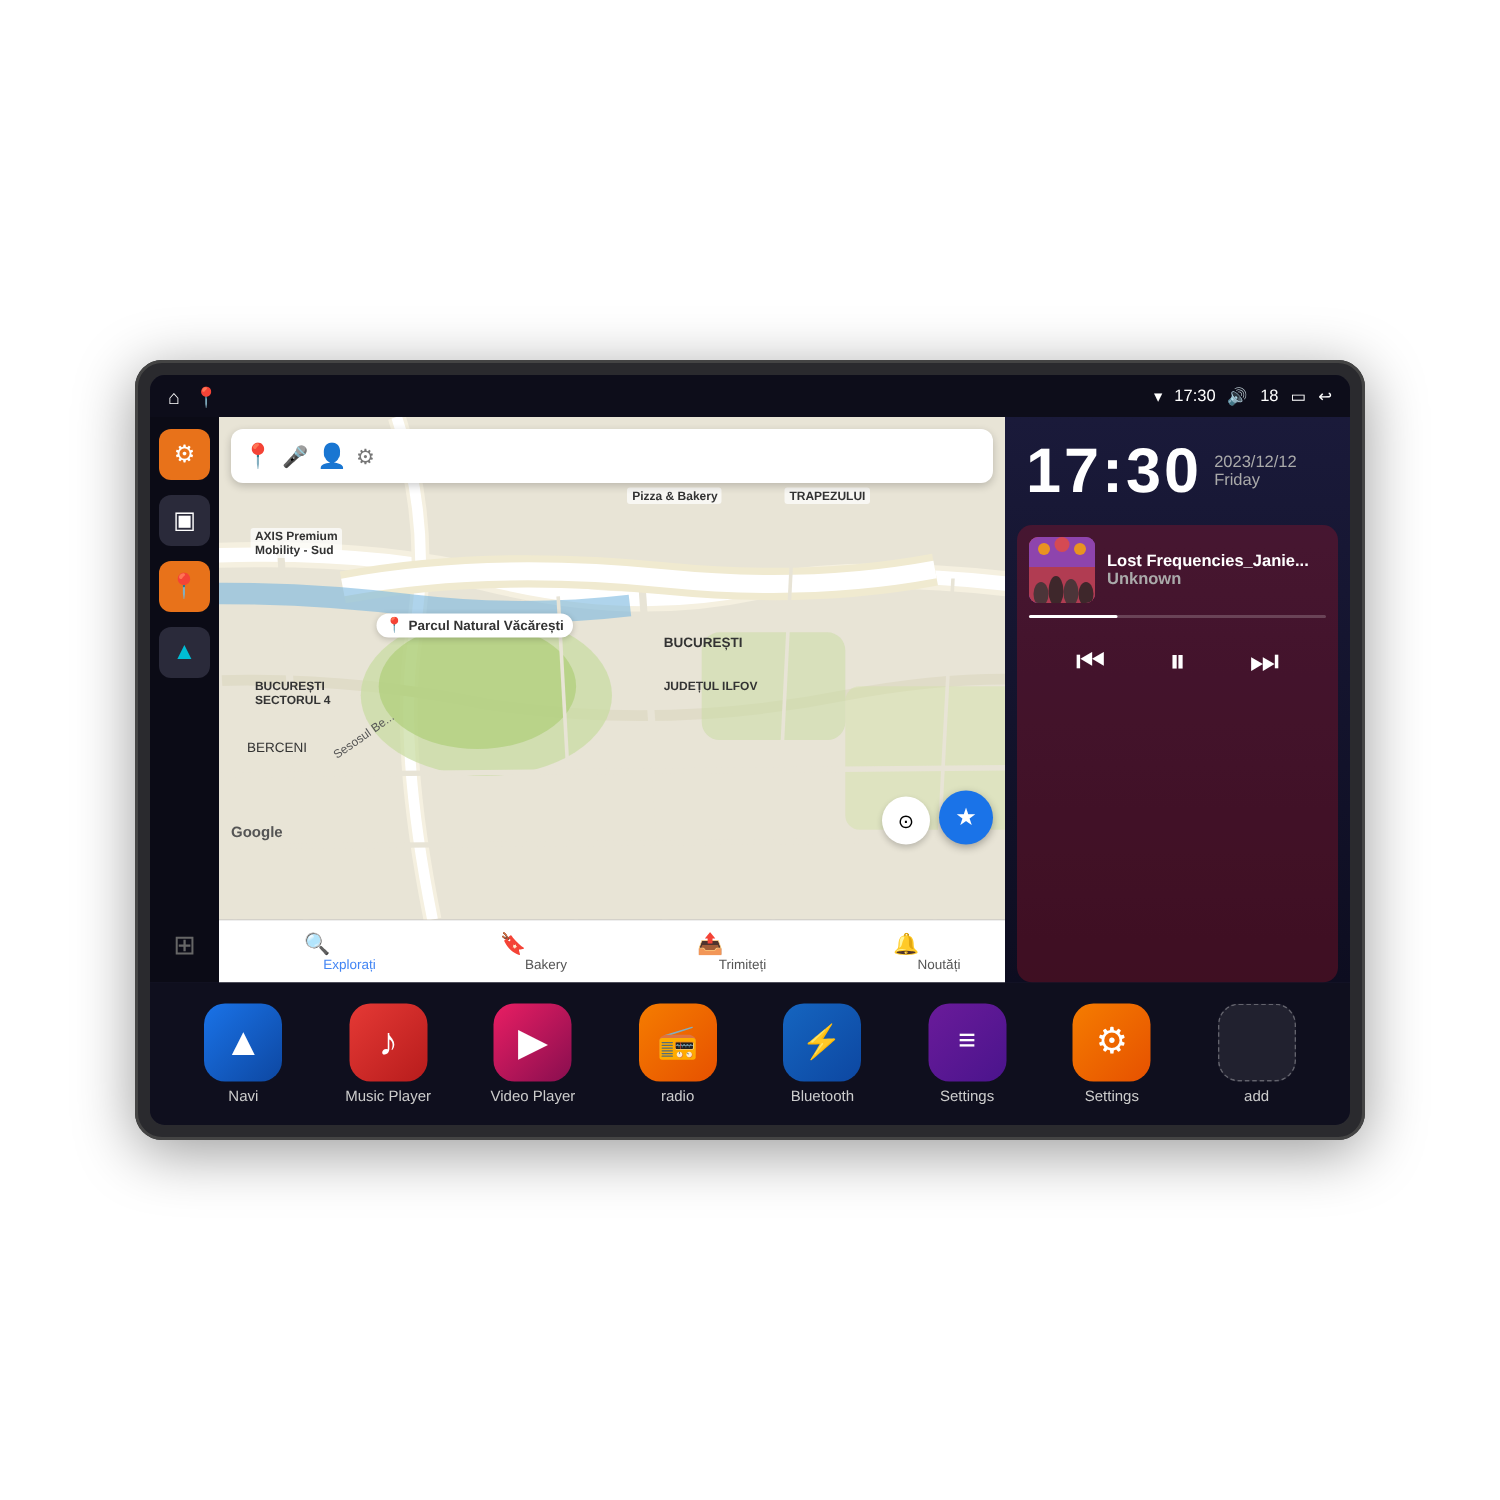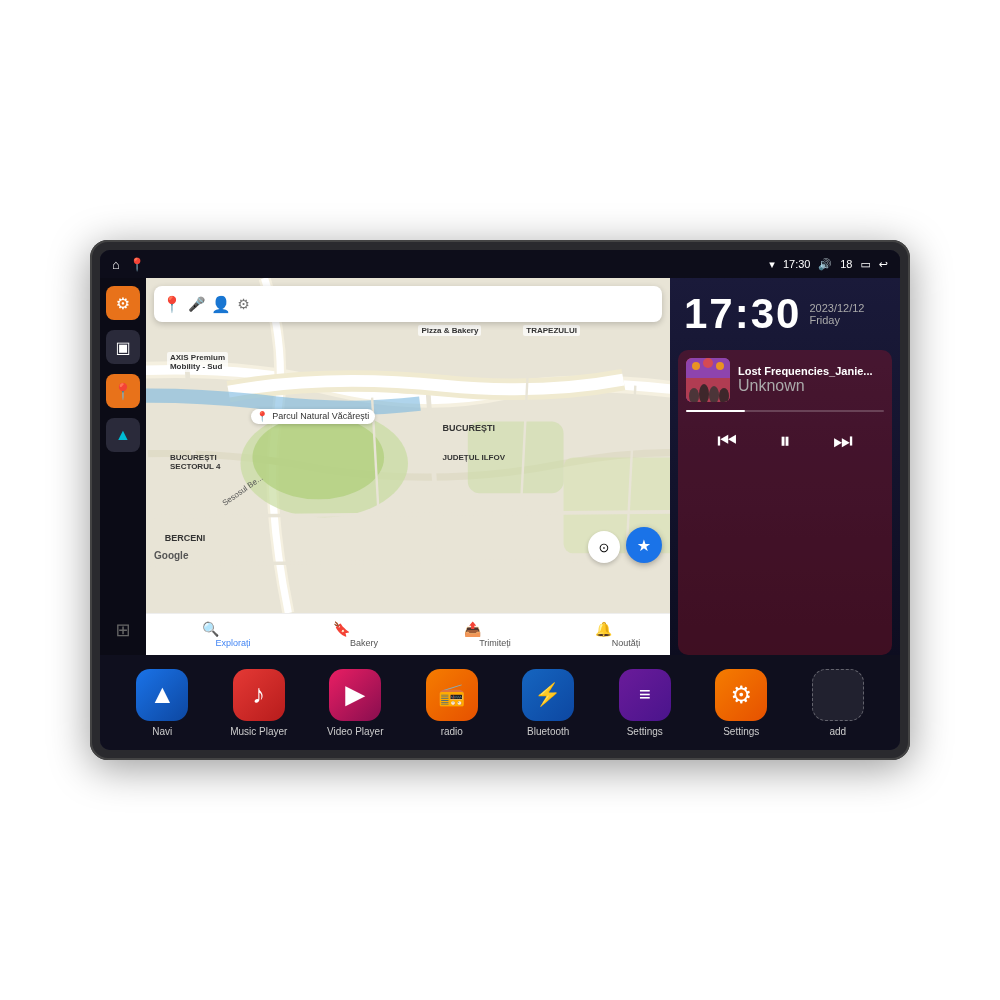--- a/index.html
+++ b/index.html
@@ -232,21 +232,21 @@
     .album-art-img {
       width: 100%;
       height: 100%;
       background: linear-gradient(135deg, #e74c3c 0%, #8e44ad 50%, #c0392b 100%);
       display: flex;
       align-items: center;
       justify-content: center;
     }
     .music-text { flex: 1; min-width: 0; }
     .music-title { font-size: 11px; color: #fff; font-weight: bold; white-space: nowrap; overflow: hidden; text-overflow: ellipsis; }
-    .music-artist { font-size: 16px; color: #aaa; }
+    .music-artist { font-size: 11px; color: #aaa; font-weight: bold; }
 
     .music-progress {
       width: 100%;
       height: 2px;
       background: rgba(255,255,255,0.2);
       border-radius: 1px;
       margin-bottom: 10px;
     }
     .music-progress-fill {
       height: 100%;
@@ -425,28 +425,28 @@
             <line x1="0" y1="240" x2="540" y2="235" stroke="#e8e4d6" stroke-width="3"></line>
             <line x1="50" y1="120" x2="60" y2="280" stroke="#e8e4d6" stroke-width="2"></line>
             <line x1="240" y1="100" x2="250" y2="280" stroke="#e8e4d6" stroke-width="2"></line>
             <line x1="370" y1="80" x2="360" y2="280" stroke="#e8e4d6" stroke-width="2"></line>
             <line x1="460" y1="90" x2="450" y2="280" stroke="#e8e4d6" stroke-width="2"></line>
           </svg>
 
           <div class="map-place-label" style="top:22%;left:4%;font-size:8px;">AXIS Premium<br>Mobility - Sud</div>
           <div style="position:absolute;top:39%;left:20%;background:white;border-radius:12px;padding:2px 6px;display:flex;align-items:center;gap:3px;box-shadow:0 1px 4px rgba(0,0,0,0.2);z-index:3;">
             <span style="color:#4caf50;font-size:10px;">📍</span>
-            <span style="font-size:9px;color:#333;font-weight:normal;">Parcul Natural Văcărești</span>
+            <span style="font-size:9px;color:#333;font-weight:bold;">Parcul Natural Văcărești</span>
           </div>
           <div class="map-place-label" style="top:14%;left:52%;font-size:8px;">Pizza &amp; Bakery</div>
           <div class="map-place-label" style="top:14%;left:72%;font-size:8px;">TRAPEZULUI</div>
           <div class="map-place-label" style="top:43%;left:56%;font-size:9px;background:transparent;">BUCUREȘTI</div>
           <div class="map-place-label" style="top:52%;left:4%;font-size:8px;background:transparent;">BUCUREȘTI<br>SECTORUL 4</div>
           <div class="map-place-label" style="top:52%;left:56%;font-size:8px;background:transparent;">JUDEȚUL ILFOV</div>
-          <div class="map-place-label" style="top:64%;left:3%;font-size:9px;background:transparent;font-weight:bold;margin-top:40px;">BERCENI</div>
+          <div class="map-place-label" style="top:64%;left:3%;font-size:9px;background:transparent;font-weight:normal;">BERCENI</div>
 
           <div style="position:absolute;top:62%;left:14%;font-size:8px;color:#555;transform:rotate(-35deg);z-index:3;">Sesosul Be...</div>
 
           <div class="map-search-bar">
             <span class="map-pin-icon">📍</span>
             <span class="map-mic-icon">🎤</span>
             <span class="map-account-icon">👤</span>
             <span class="map-settings-icon">⚙</span>
           </div>
 

